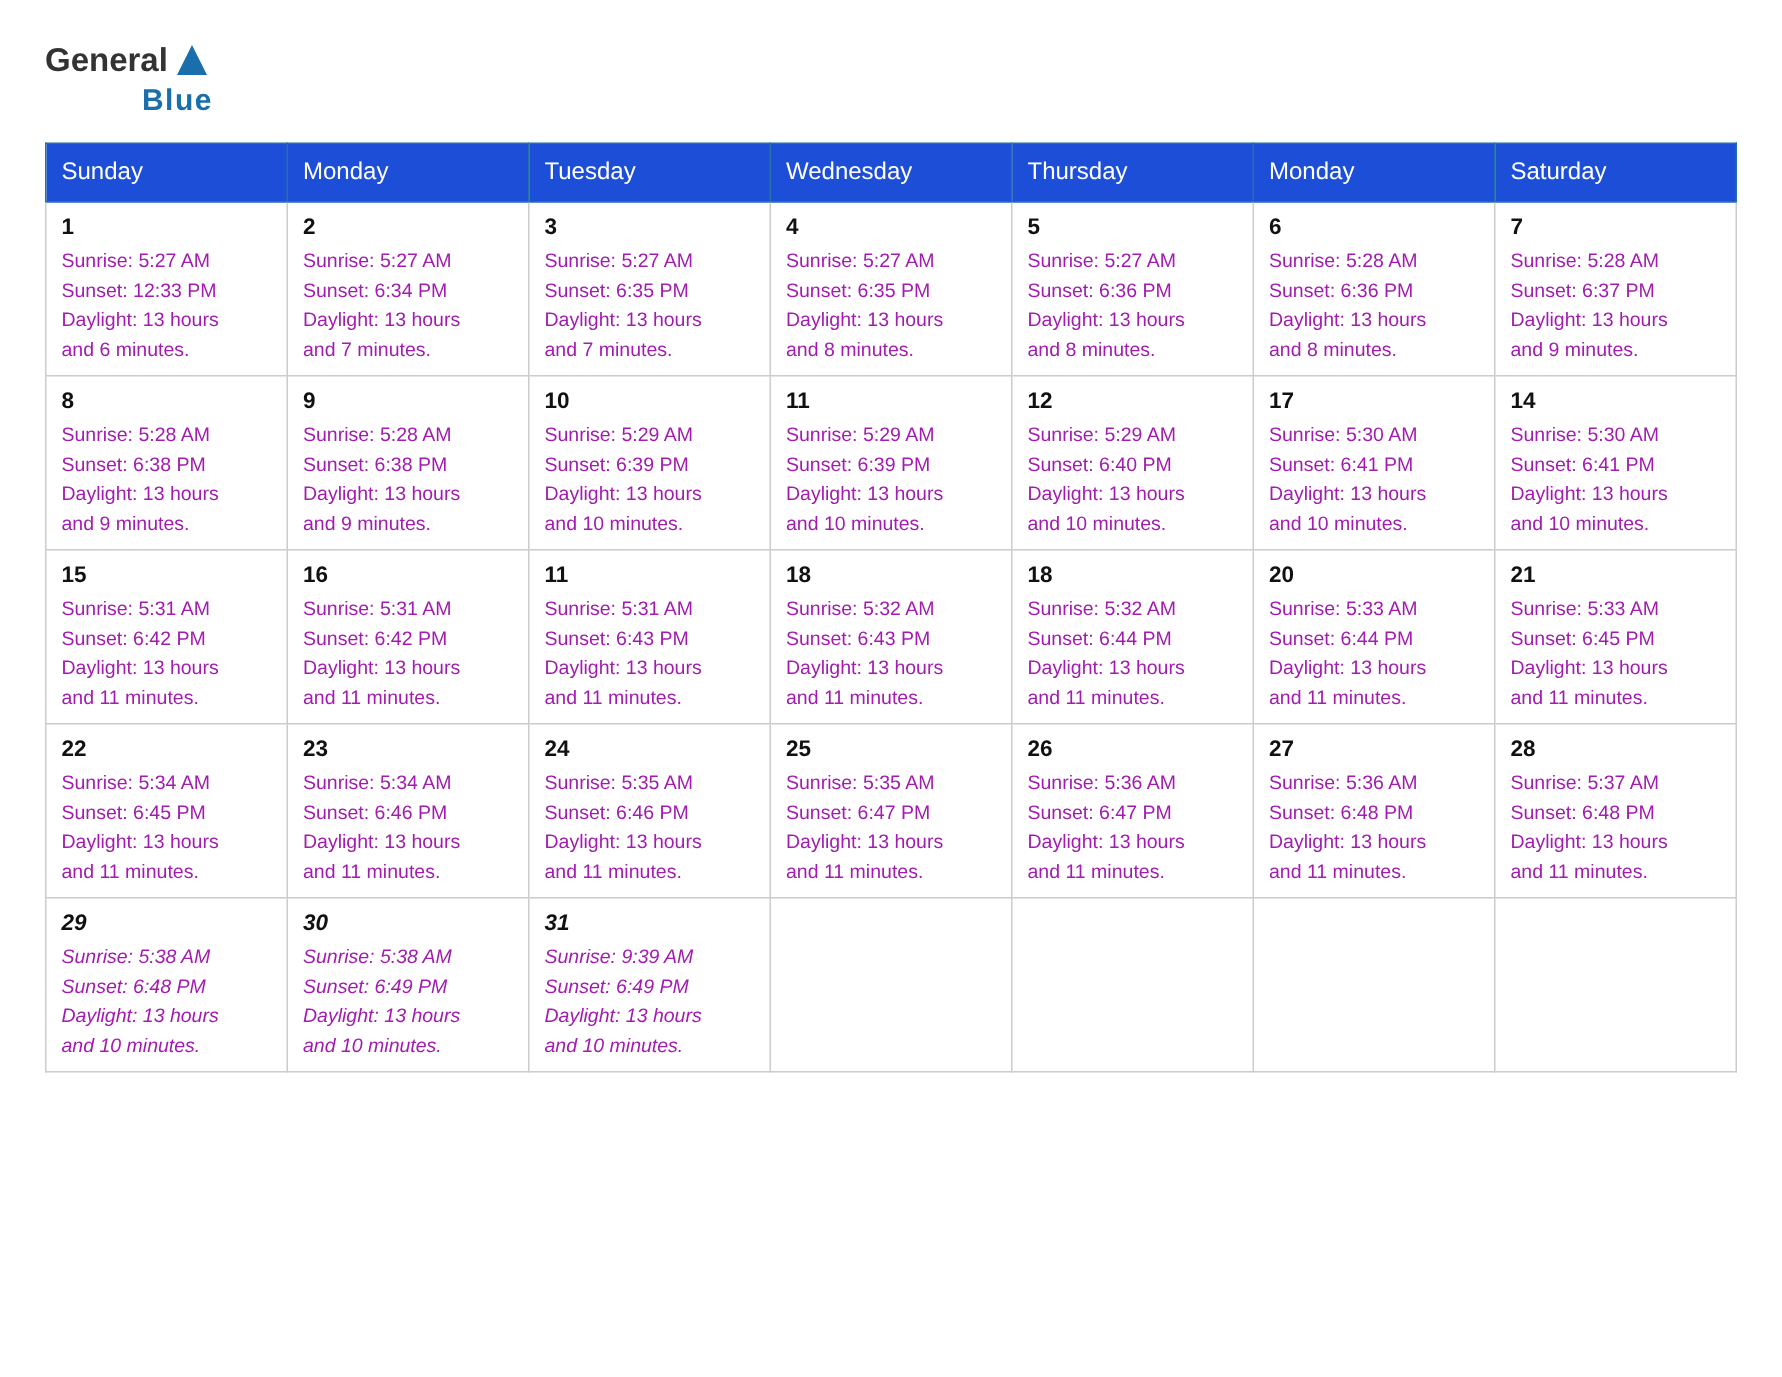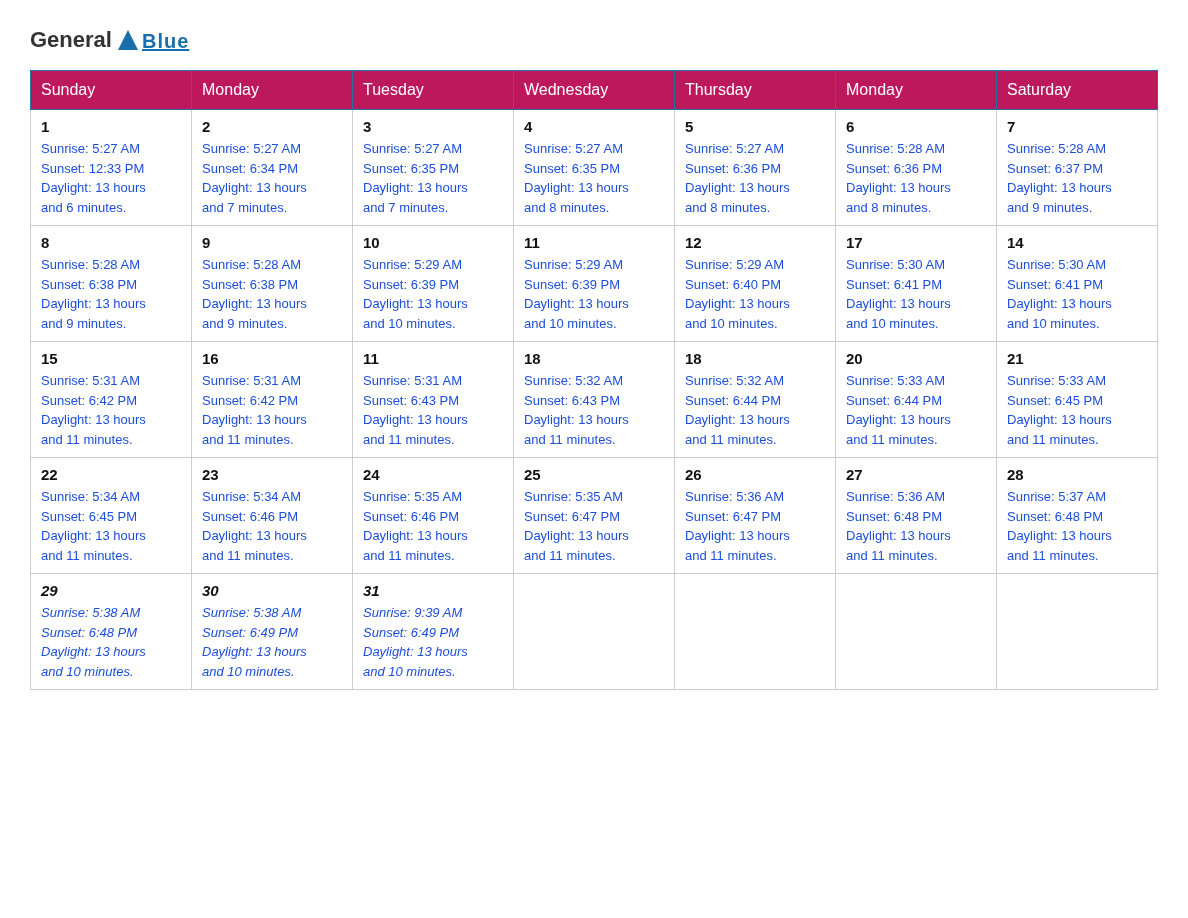--- a/index.html
+++ b/index.html
@@ -11,39 +11,39 @@
       min-height: 918px;
     }
     .header-area {
       display: flex;
       justify-content: space-between;
       align-items: flex-start;
       margin-bottom: 16px;
     }
     .logo-area {
       display: flex;
-      align-items: center;
+      flex-direction: column;
+      align-items: flex-end;
       padding-top: 6px;
     }
     .logo-text {
       display: flex;
       align-items: center;
       font-size: 22px;
       font-weight: bold;
       color: #333;
       line-height: 1;
     }
     .logo-general { color: #333; }
     .logo-blue-label {
       color: #1a6eab;
       font-size: 20px;
       font-weight: bold;
       margin-top: 2px;
       letter-spacing: 1px;
-      text-decoration: underline;
     }
     .title-area {
       text-align: right;
     }
     .month-title {
       font-size: 52px;
       font-weight: bold;
       color: #111;
       line-height: 1;
     }
@@ -51,21 +51,21 @@
       font-size: 20px;
       color: #333;
       margin-top: 6px;
     }
     .calendar-table {
       width: 100%;
       border-collapse: collapse;
       border: 1px solid #ccc;
     }
     .calendar-table th {
-      background-color: #be185d;
+      background-color: #1d4ed8;
       color: #fff;
       font-size: 16px;
       font-weight: normal;
       padding: 10px 10px;
       text-align: left;
       border: 1px solid #2471a3;
     }
     .calendar-table td {
       vertical-align: top;
       padding: 8px 10px;
@@ -78,21 +78,21 @@
     .day-num {
       font-size: 15px;
       font-weight: bold;
       color: #111;
       display: block;
       margin-bottom: 4px;
     }
     .day-info {
       font-size: 13px;
       line-height: 1.5;
-      color: #1d4ed8;
+      color: #a21caf;
     }
     .empty-cell {
       background: #fff;
     }
     tr:last-child td {
       border-bottom: 1px solid #ccc;
       font-style: italic;
     }
   </style>
 </head>

